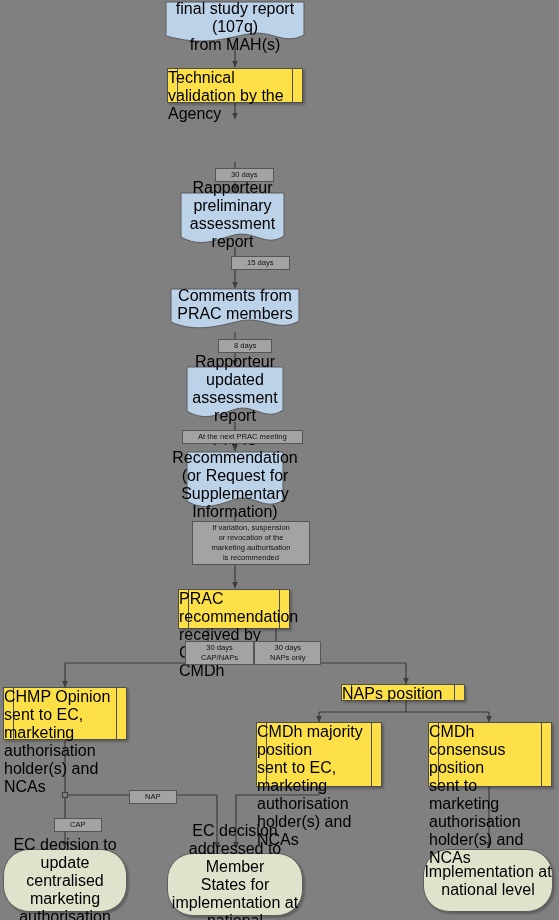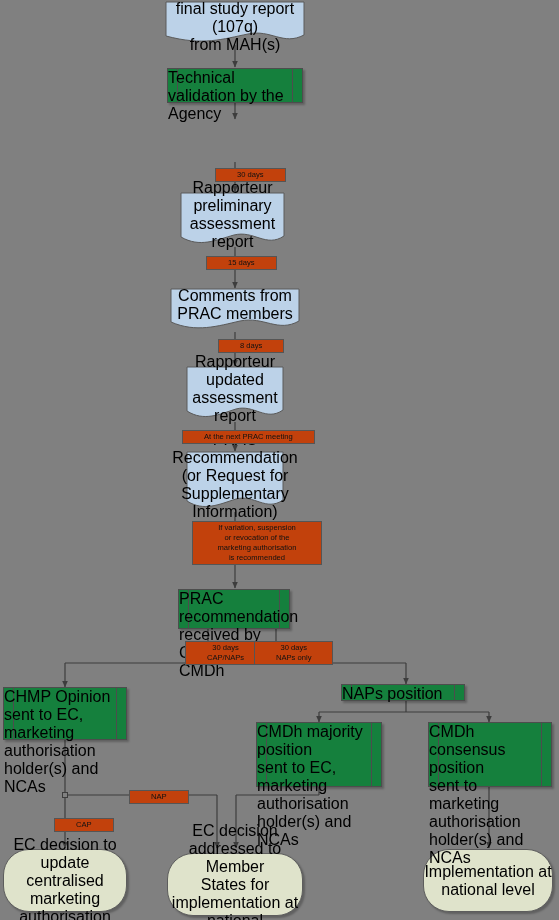--- a/index.html
+++ b/index.html
@@ -12,35 +12,35 @@
   }
   #canvas{position:absolute;left:0;top:0;width:559px;height:920px;}
   svg.layer{position:absolute;left:0;top:0;width:559px;height:920px;pointer-events:none;}
 
   
   .doc{position:absolute;}
   .doc .docsvg{position:absolute;left:0;top:0;}
   .doc .docbody{position:absolute;left:0;top:0;right:0;display:flex;align-items:center;justify-content:center;text-align:center;}
 
   
-  .pdp{position:absolute;box-sizing:border-box;background:#15803d;border:1px solid #4d4d4d;
+  .pdp{position:absolute;box-sizing:border-box;background:#fde047;border:1px solid #4d4d4d;
        box-shadow:2px 2px 2px rgba(0,0,0,.25);}
   .pdp:before,.pdp:after{content:"";position:absolute;top:0;bottom:0;width:1px;background:#4d4d4d;}
   .pdp:before{left:9px;}
   .pdp:after{right:9px;}
   .pdp .txt{position:relative;z-index:2;}
 
   
   .term{position:absolute;box-sizing:border-box;background:#dfe3cb;border:1px solid #5d5d5d;
         border-radius:26px;box-shadow:2px 2px 2px rgba(0,0,0,.25);
         display:flex;align-items:center;justify-content:center;text-align:center;}
 
   
-  .elabel{position:absolute;background:#c2410c;border:1px solid #555;color:#111;
-          font-size:7.6px;line-height:10px;padding:1px 21px;text-align:center;white-space:pre;z-index:5;}
+  .elabel{position:absolute;background:#a3a3a3;border:1px solid #555;color:#111;
+          font-size:7.6px;line-height:10px;padding:1px 15px;text-align:center;white-space:pre;z-index:5;}
 </style>
 </head>
 <body>
 
 <div id="canvas">
 
   <svg class="layer" viewBox="0 0 559 920">
     <defs>
       <marker id="arrow" markerWidth="8" markerHeight="8" refX="6.5" refY="3" orient="auto" markerUnits="userSpaceOnUse">
         <path d="M0,0 L7,3 L0,6 z" fill="#3d3d3d"></path>
@@ -190,21 +190,21 @@
     <span class="txt" style="white-space: pre-line;">EC decision addressed to Member
 States for implementation at national
 level</span>
   </div>
 
   <div class="term" style="left:423px;top:849px;width:130px;height:63px;">
     <span class="txt">Implementation at national level</span>
   </div>
 
   <div class="elabel" style="left:215px;top:168px;">30 days</div>
-  <div class="elabel" style="left:206px;top:256px;">15 days</div>
+  <div class="elabel" style="left:231px;top:256px;">15 days</div>
   <div class="elabel" style="left:218px;top:339px;">8 days</div>
   <div class="elabel" style="left:182px;top:430px;">At the next PRAC meeting</div>
   <div class="elabel" style="left: 192px; top: 521px; width: 86px; white-space: pre-line;">If variation, suspension
 or revocation of the
 marketing authorisation
 is recommended</div>
   <div class="elabel" style="left: 185px; top: 641px; white-space: pre-line;">30 days
 CAP/NAPs</div>
   <div class="elabel" style="left: 254px; top: 641px; white-space: pre-line;">30 days
 NAPs only</div>

